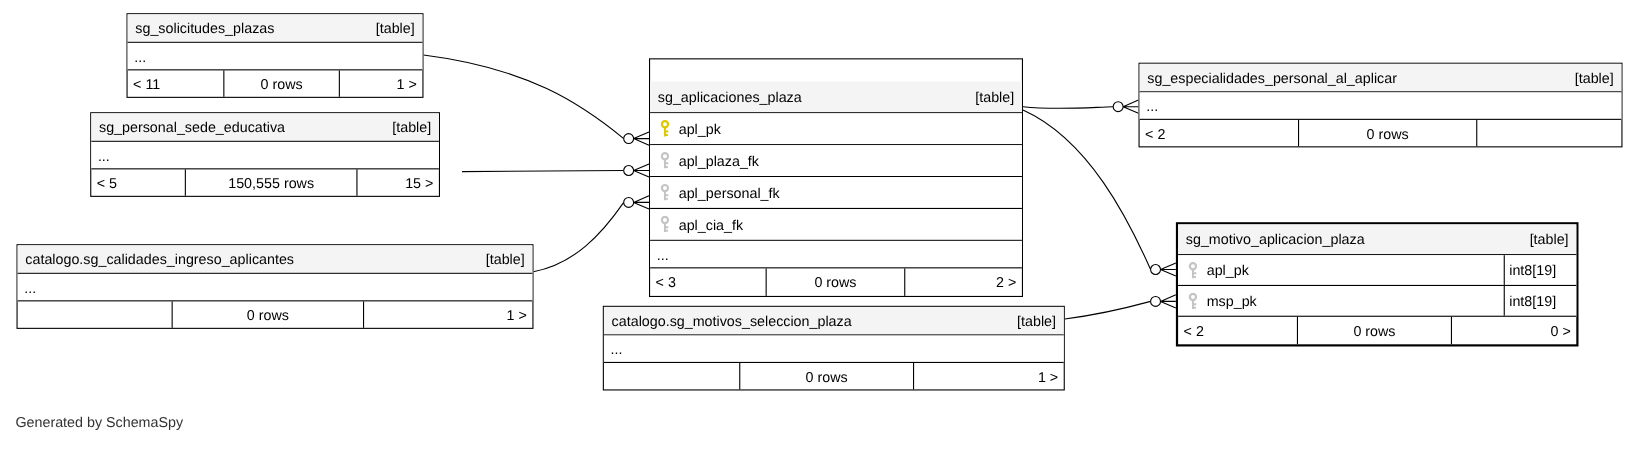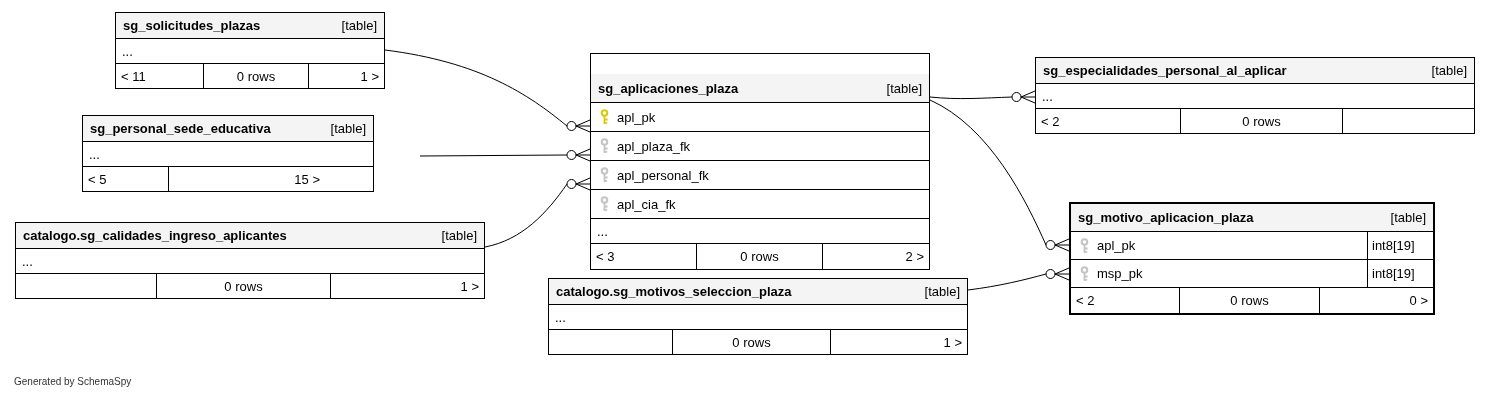--- a/index.html
+++ b/index.html
@@ -9,42 +9,42 @@
   #edges { position:absolute; left:0; top:0; z-index:0; }
   #edges path { fill:none; stroke:#000; stroke-width:1; }
   #edges circle { fill:#fff; stroke:#000; stroke-width:1; }
 
   .tbl { position:absolute; z-index:1; background:#fff; border:1px solid #000; font-size:13px; }
   .tbl.emph { border-width:2px; }
   .tbl-header { height:26px; display:flex; justify-content:space-between; align-items:center;
                 background:#f4f4f4; border-bottom:1px solid #000; padding:0 7px; }
   .tbl.big .tbl-header { height:29px;margin-top:20px; }
   .tbl.emph .tbl-header { height:28px; }
-  .tbl-name { font-weight:bold; }
+  .tbl-name { font-weight:normal; }
   .tbl-type { font-weight:normal; }
 
   .tbl-row { display:flex; align-items:center; border-bottom:1px solid #000; background:#fff; }
   .row-ellipsis { height:25px; padding:0 6px; }
   .col-row { height:29px; }
   .tbl.emph .col-row { height:28px; }
   .key-cell { width:26px; display:flex; justify-content:center; align-items:center; }
   .key-cell.pk { color:#ddc800; }
   .key-cell.fk { color:#c4c4c4; }
   .colname { flex:1; }
   .col-type { width:66px; align-self:stretch; display:flex; align-items:center;
               border-left:1px solid #000; padding:0 4px; }
 
   .tbl-footer { display:grid; height:24px; }
   .tbl.big .tbl-footer, .tbl.emph .tbl-footer { height:25px; }
   .fc { display:flex; align-items:center; padding:0 5px; border-right:1px solid #000; }
   .fc:last-child { border-right:none; }
   .fc.center { justify-content:center; }
   .fc.right { justify-content:flex-end; }
 
-  #credit { position:absolute; left:14px; top:376px; font-size:10px; color:#333; z-index:1; }
+  #credit { position:absolute; left:14px; top:376px; font-size:13px; color:#333; z-index:1; }
 </style>
 </head>
 <body>
 
 <div id="canvas">
 
   <svg id="edges" width="1485" height="409">
     <g>
       <path d="M385,50 C480,62 528,94 567,126"></path>
       <circle cx="571.5" cy="126" r="4.5"></circle>
@@ -83,28 +83,29 @@
       <span class="tbl-type">[table]</span>
     </div>
     <div class="tbl-row row-ellipsis">...</div>
     <div class="tbl-footer" style="grid-template-columns:88px 105px 1fr;">
       <span class="fc">&lt; 11</span>
       <span class="fc center">0 rows</span>
       <span class="fc right">1 &gt;</span>
     </div>
   </div>
 
-  <div class="tbl" style="left:82px;top:115px;width:292px;">
+  <div class="tbl" style="left:82px;top:102px;width:318px;">
     <div class="tbl-header">
       <span class="tbl-name">sg_personal_sede_educativa</span>
       <span class="tbl-type">[table]</span>
     </div>
     <div class="tbl-row row-ellipsis">...</div>
     <div class="tbl-footer" style="grid-template-columns:86px 156px 1fr;">
       <span class="fc">&lt; 5</span>
+      <span class="fc center">150,555 rows</span>
       <span class="fc right">15 &gt;</span>
     </div>
   </div>
 
   <div class="tbl" style="left:15px;top:222px;width:470px;">
     <div class="tbl-header">
       <span class="tbl-name">catalogo.sg_calidades_ingreso_aplicantes</span>
       <span class="tbl-type">[table]</span>
     </div>
     <div class="tbl-row row-ellipsis">...</div>

